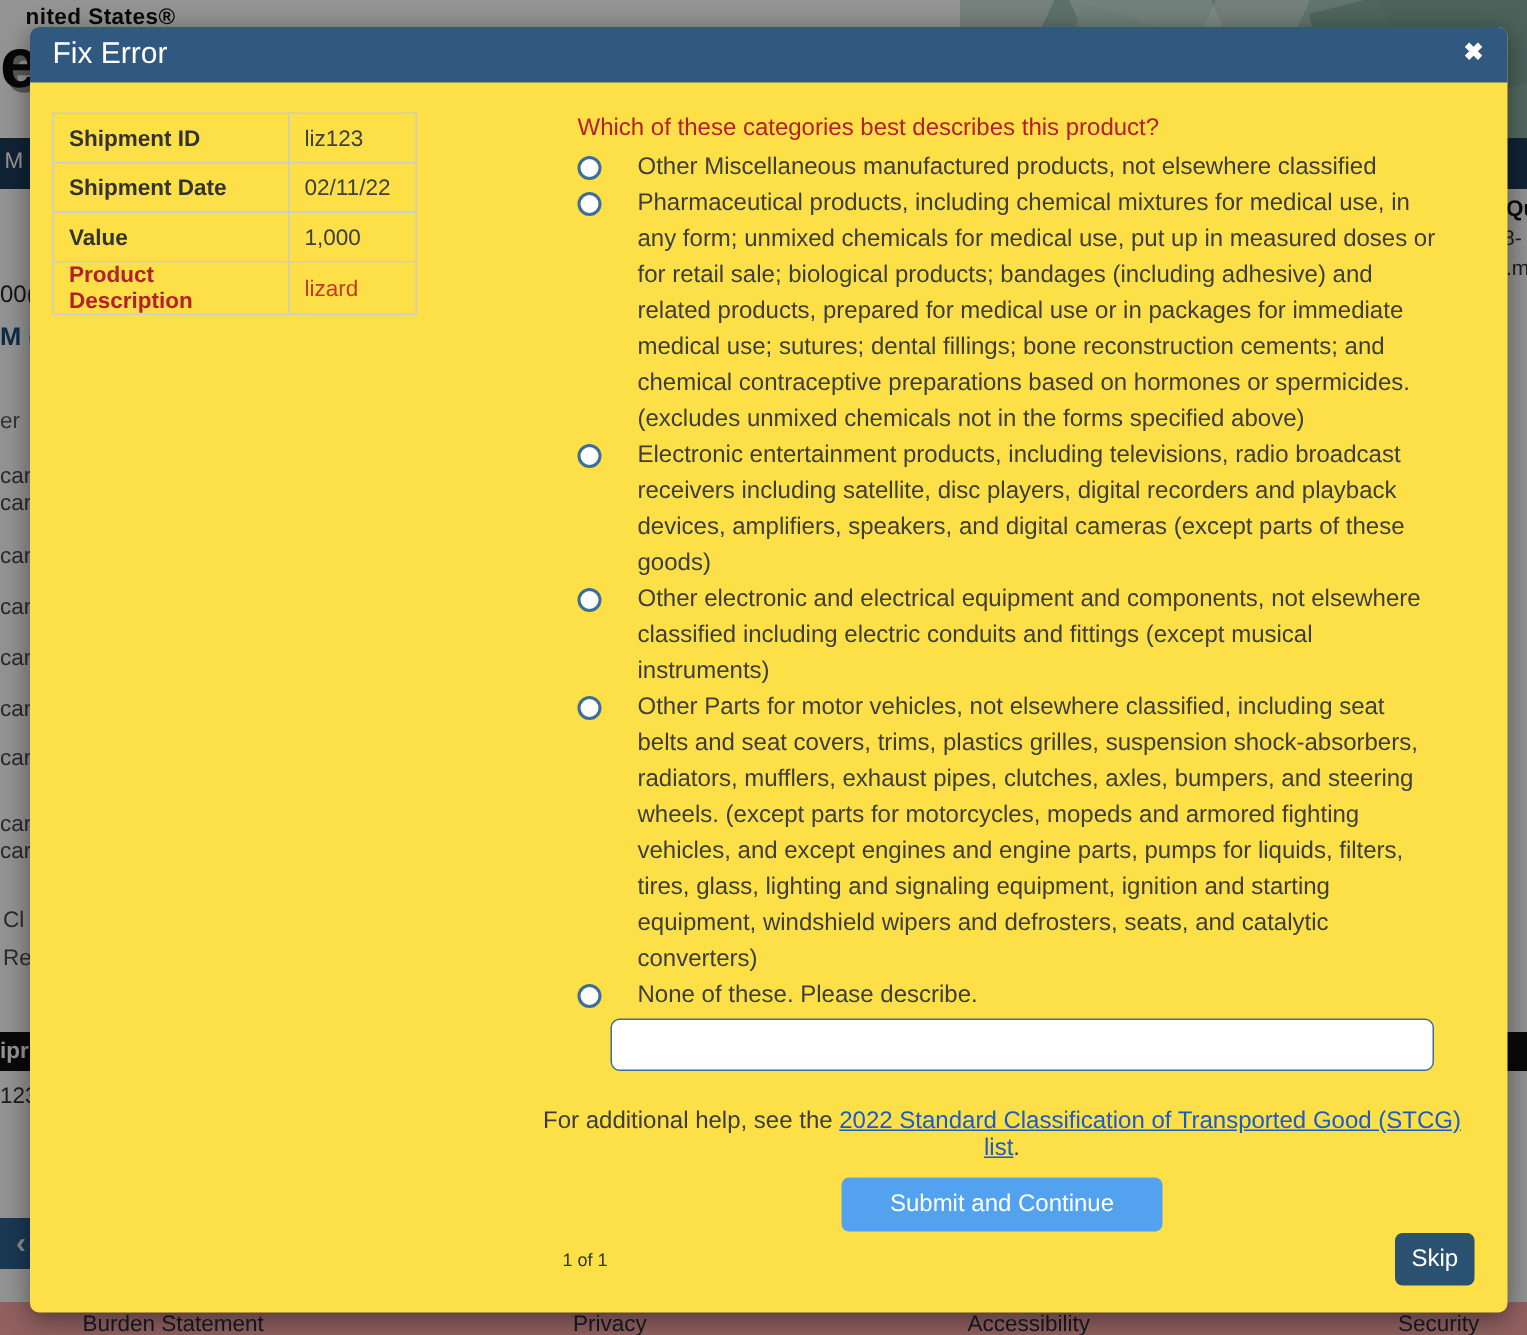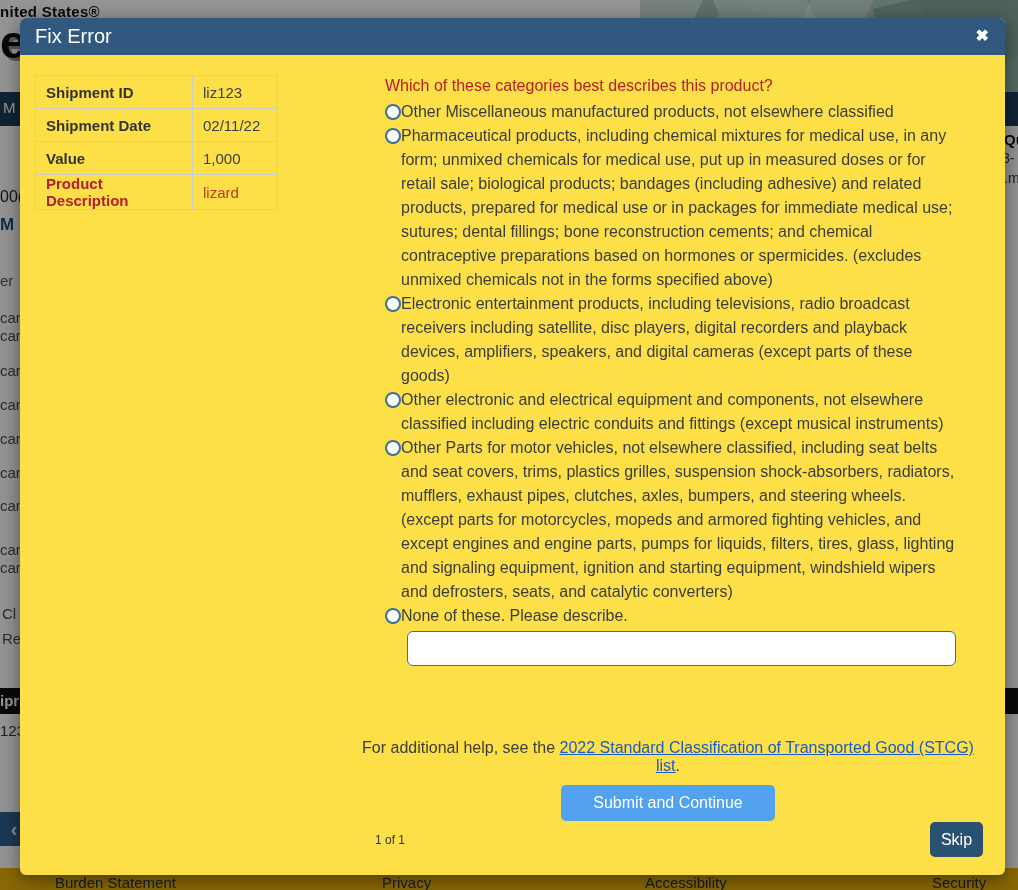--- a/index.html
+++ b/index.html
@@ -2,21 +2,21 @@
 <html><head>
 <meta charset="utf-8">
 <style>
   * { margin:0; padding:0; box-sizing:border-box; }
   html,body { width:1018px; height:890px; overflow:hidden; }
   body { font-family:"Liberation Sans", sans-serif; background:#fff; position:relative; }
 
   
   .bg { position:absolute; inset:0; background:#fff; }
   .bg-top { position:absolute; left:0; top:0; width:1018px; height:92px; background:#fff; }
-  .logo-small { position:absolute; left:0; top:3px; font-size:15px; font-weight:bold; color:#111; letter-spacing:0.3px; }
+  .logo-small { position:absolute; left:0; top:3px; font-size:15px; font-weight:bold; color:#111; letter-spacing:0.3px;padding-left:17px; }
   .logo-big { position:absolute; left:0; top:16px; width:48px; height:52px; overflow:hidden;
               font-size:47px; font-weight:bold; color:#0d0d0d; text-shadow:3px 3px 0 #9a9a9a; line-height:52px; }
   .map { position:absolute; left:640px; top:0; width:378px; height:152px;
          background:
            linear-gradient(115deg, rgba(255,255,255,.45) 0 14%, transparent 14% 38%, rgba(255,255,255,.35) 38% 52%, transparent 52%),
            linear-gradient(245deg, #8fb3a8 0 22%, #a8c8bd 22% 47%, #c6ded6 47% 68%, #a2c2b6 68%);
   }
   .map-tile1 { position:absolute; left:705px; top:18px; width:120px; height:90px; background:#bdd8cd; transform:rotate(18deg); opacity:.8; }
   .map-tile2 { position:absolute; left:880px; top:-10px; width:150px; height:80px; background:#7fa89b; transform:rotate(-14deg); opacity:.8; }
   .navbar { position:absolute; left:0; top:92px; width:1018px; height:34px; background:#1d3d5c; }
@@ -30,21 +30,21 @@
   .frag-re { left:2px; top:630px; }
   .bg-tablehead { position:absolute; left:0; top:688px; width:1018px; height:26px; background:#111; }
   .frag-ipr { position:absolute; left:0; top:692px; color:#fff; font-weight:bold; font-size:15px; }
   .frag-123 { left:0; top:722px; color:#333; }
   .prev-box { position:absolute; left:0; top:812px; width:28px; height:34px; background:#2e6390; color:#eaf2f8;
               font-size:20px; font-weight:bold; display:flex; align-items:center; justify-content:center; }
   .right-frag { position:absolute; font-size:14px; color:#333; white-space:nowrap; }
   .rf-qu { left:1004px; top:131px; font-weight:bold; font-size:15px; color:#111; }
   .rf-8  { left:1002px; top:150px; }
   .rf-m  { left:1004px; top:170px; }
-  .footer { position:absolute; left:0; top:868px; width:1018px; height:22px; background:#eab308; }
+  .footer { position:absolute; left:0; top:868px; width:1018px; height:22px; background:#fca5a5; }
   .footer a { position:absolute; top:6px; color:#24303c; font-size:15px; text-decoration:none; }
   .fl-0 { left:55px; } .fl-1 { left:382px; } .fl-2 { left:645px; } .fl-3 { left:932px; }
 
   
   .overlay { position:absolute; inset:0; background:rgba(0,0,0,0.42); }
 
   
   .modal { position:absolute; left:20px; top:18px; width:985px; height:857px; background:#fde047;
            border-radius:6px; box-shadow:0 4px 18px rgba(0,0,0,.45); }
   .modal-header { position:absolute; left:0; top:0; width:100%; height:37px; background:#31597f;
@@ -56,21 +56,21 @@
   .ship-table { position:absolute; left:15px; top:57px; border-collapse:collapse; }
   .ship-table td { border:1px solid #ccc; height:33px; font-size:15px; padding:0 10px; color:#3f3f3f; }
   .ship-table td.lbl { font-weight:bold; color:#333; width:157px; }
   .ship-table td.val { width:85px; }
   .ship-table tr.err td.lbl { color:#b3202c; }
   .ship-table tr.err td.val { color:#c0392b; }
 
   
   .qcol { position:absolute; left:365px; top:59px; width:575px; }
   .question { color:#b3202c; font-size:16px; margin-bottom:5px; }
-  .opt { display:flex; align-items:flex-start; gap:0; cursor:pointer; }
+  .opt { display:flex; align-items:flex-start; gap:24px; cursor:pointer; }
   .radio { flex:0 0 16px; width:16px; height:16px; margin-top:4px; border:2px solid #3e6d97; border-radius:50%; background:#fff; }
   .opt-text { font-size:16px; line-height:24px; color:#3d3d3d; }
   .describe-input { margin:3px 0 0 22px; width:549px; height:35px; border:1px solid #3e6d97; border-radius:6px;
                     font-size:16px; padding:0 10px; font-family:"Liberation Sans", sans-serif; outline:none; }
 
   .help-line { position:absolute; left:330px; top:721px; width:636px; text-align:center; font-size:16px; color:#3c3c3c; }
   .help-line a { color:#1a5bc8; text-decoration:underline; cursor:pointer; }
 
   .submit-btn { position:absolute; left:330px; top:767px; width:636px; text-align:center; }
   .submit-btn button { background:#53a2ef; color:#fff; border:none; border-radius:5px; padding:9px 32px;

